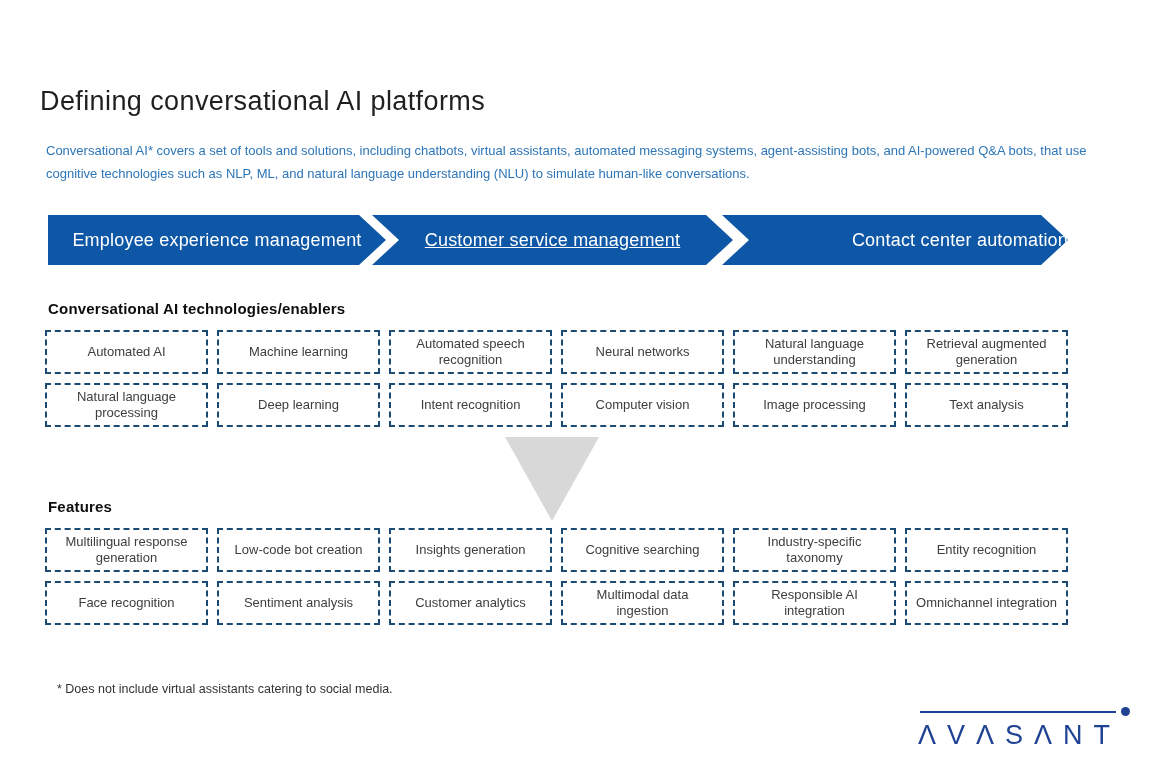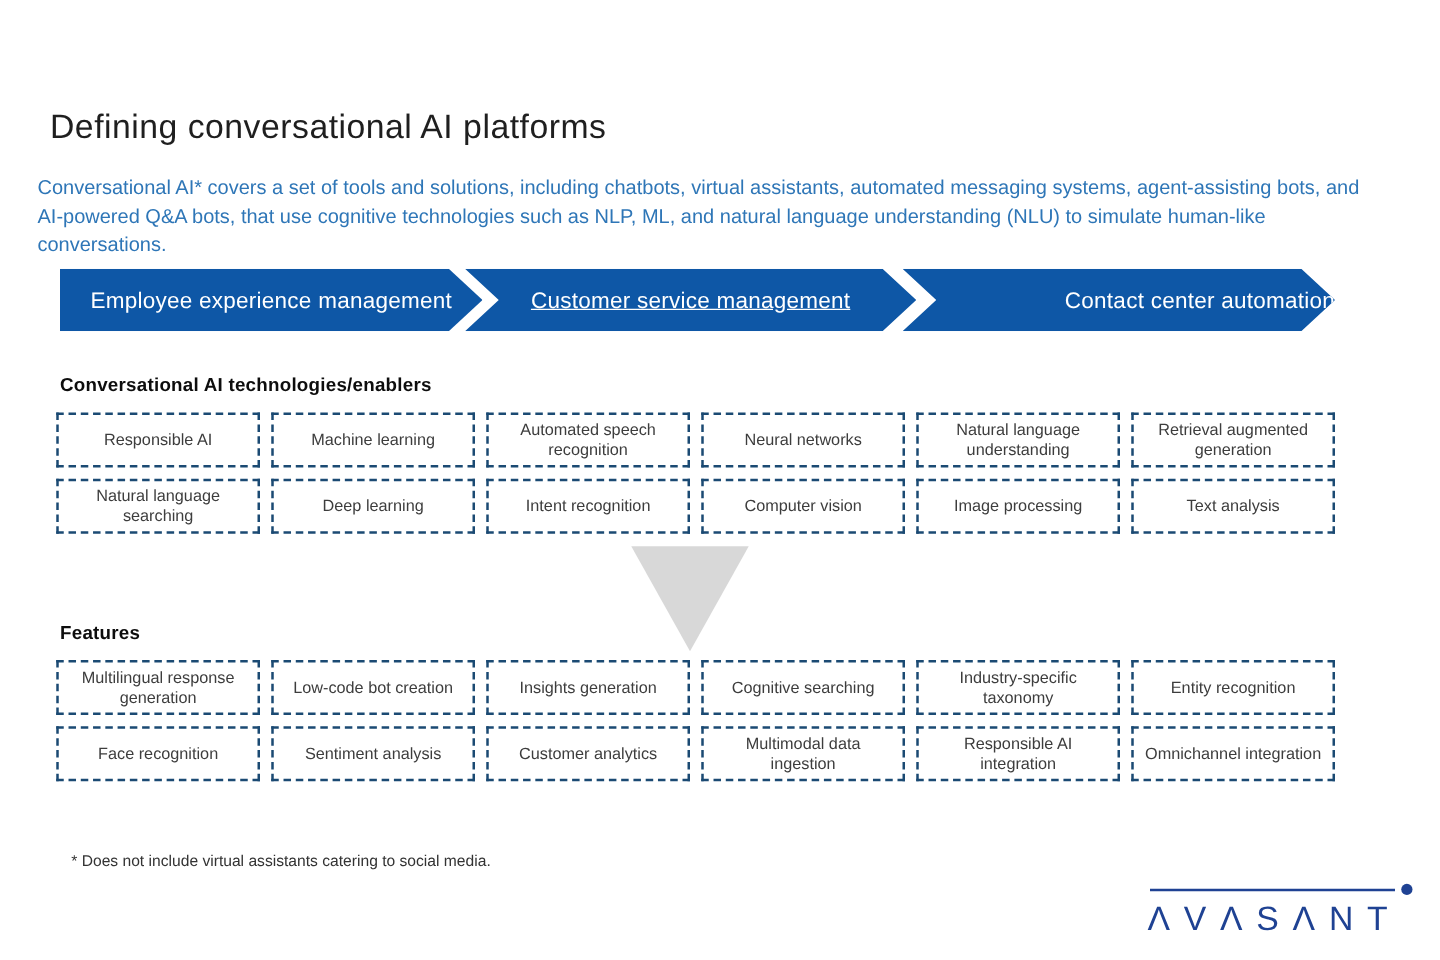--- a/index.html
+++ b/index.html
@@ -8,22 +8,22 @@
     font-family:"Liberation Sans", sans-serif;
   }
   .slide { position:absolute; inset:0; background:#fff; }
 
   
   .title {
     position:absolute; left:40px; top:86px;
     font-size:27px; color:#1f1f1f; letter-spacing:0.4px; font-weight:400;
   }
   .intro {
-    position:absolute; left:30px; top:139px; width:1078px;
-    font-size:16px; line-height:23px;
+    position:absolute; left:46px; top:139px; width:1078px;
+    font-size:13px; line-height:23px;
     color:var(--intro-blue, #2e76b7);
   }
 
   
   .arrow-band { position:absolute; left:48px; top:215px; width:1020px; height:50px; }
   .chevron {
     position:absolute; top:0; height:50px;
     background:var(--arrow-blue, #0e57a6);
     display:flex; align-items:center; justify-content:center;
     color:#ffffff; font-size:18px; letter-spacing:0.2px;
@@ -107,27 +107,27 @@
       <span>Customer service management</span>
     </div>
     <div class="chevron chevron-3">
       <span>Contact center automation</span>
     </div>
   </div>
 
   <div class="section-heading heading-tech">Conversational AI technologies/enablers</div>
 
   <div class="grid grid-tech">
-    <div class="dash-box">Responsible AI</div>
+    <div class="dash-box">Automated AI</div>
     <div class="dash-box">Machine learning</div>
     <div class="dash-box">Automated speech recognition</div>
     <div class="dash-box">Neural networks</div>
     <div class="dash-box">Natural language understanding</div>
     <div class="dash-box">Retrieval augmented generation</div>
-    <div class="dash-box">Natural language searching</div>
+    <div class="dash-box">Natural language processing</div>
     <div class="dash-box">Deep learning</div>
     <div class="dash-box">Intent recognition</div>
     <div class="dash-box">Computer vision</div>
     <div class="dash-box">Image processing</div>
     <div class="dash-box">Text analysis</div>
   </div>
 
   <div class="down-triangle"></div>
 
   <div class="section-heading heading-features">Features</div>

